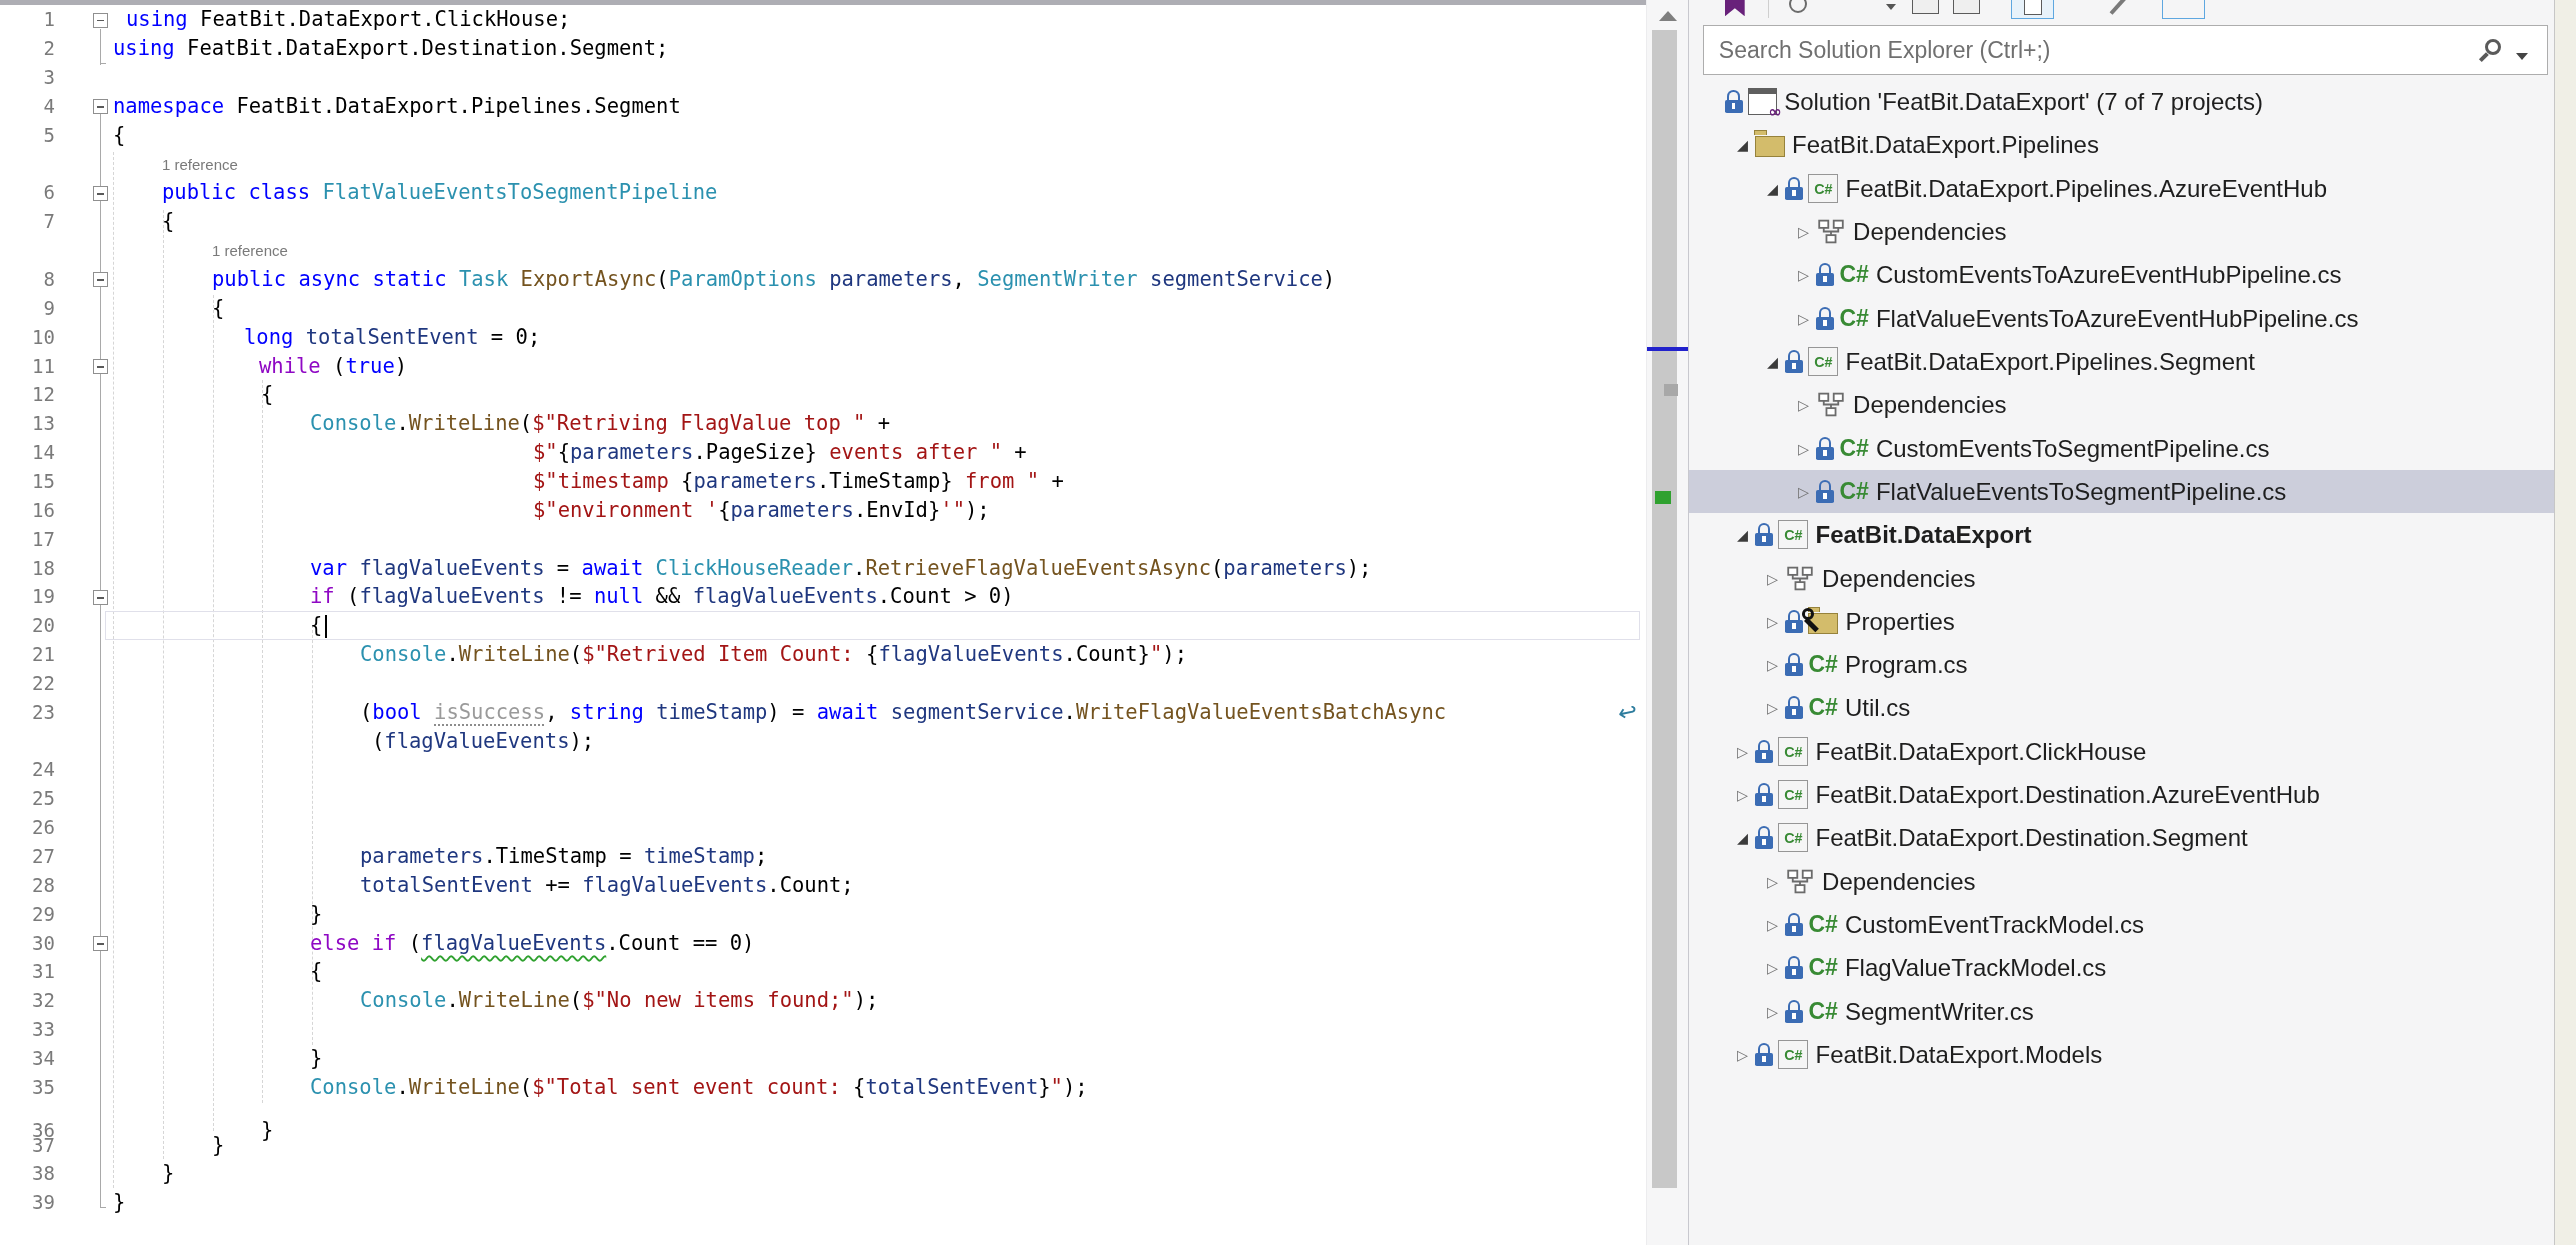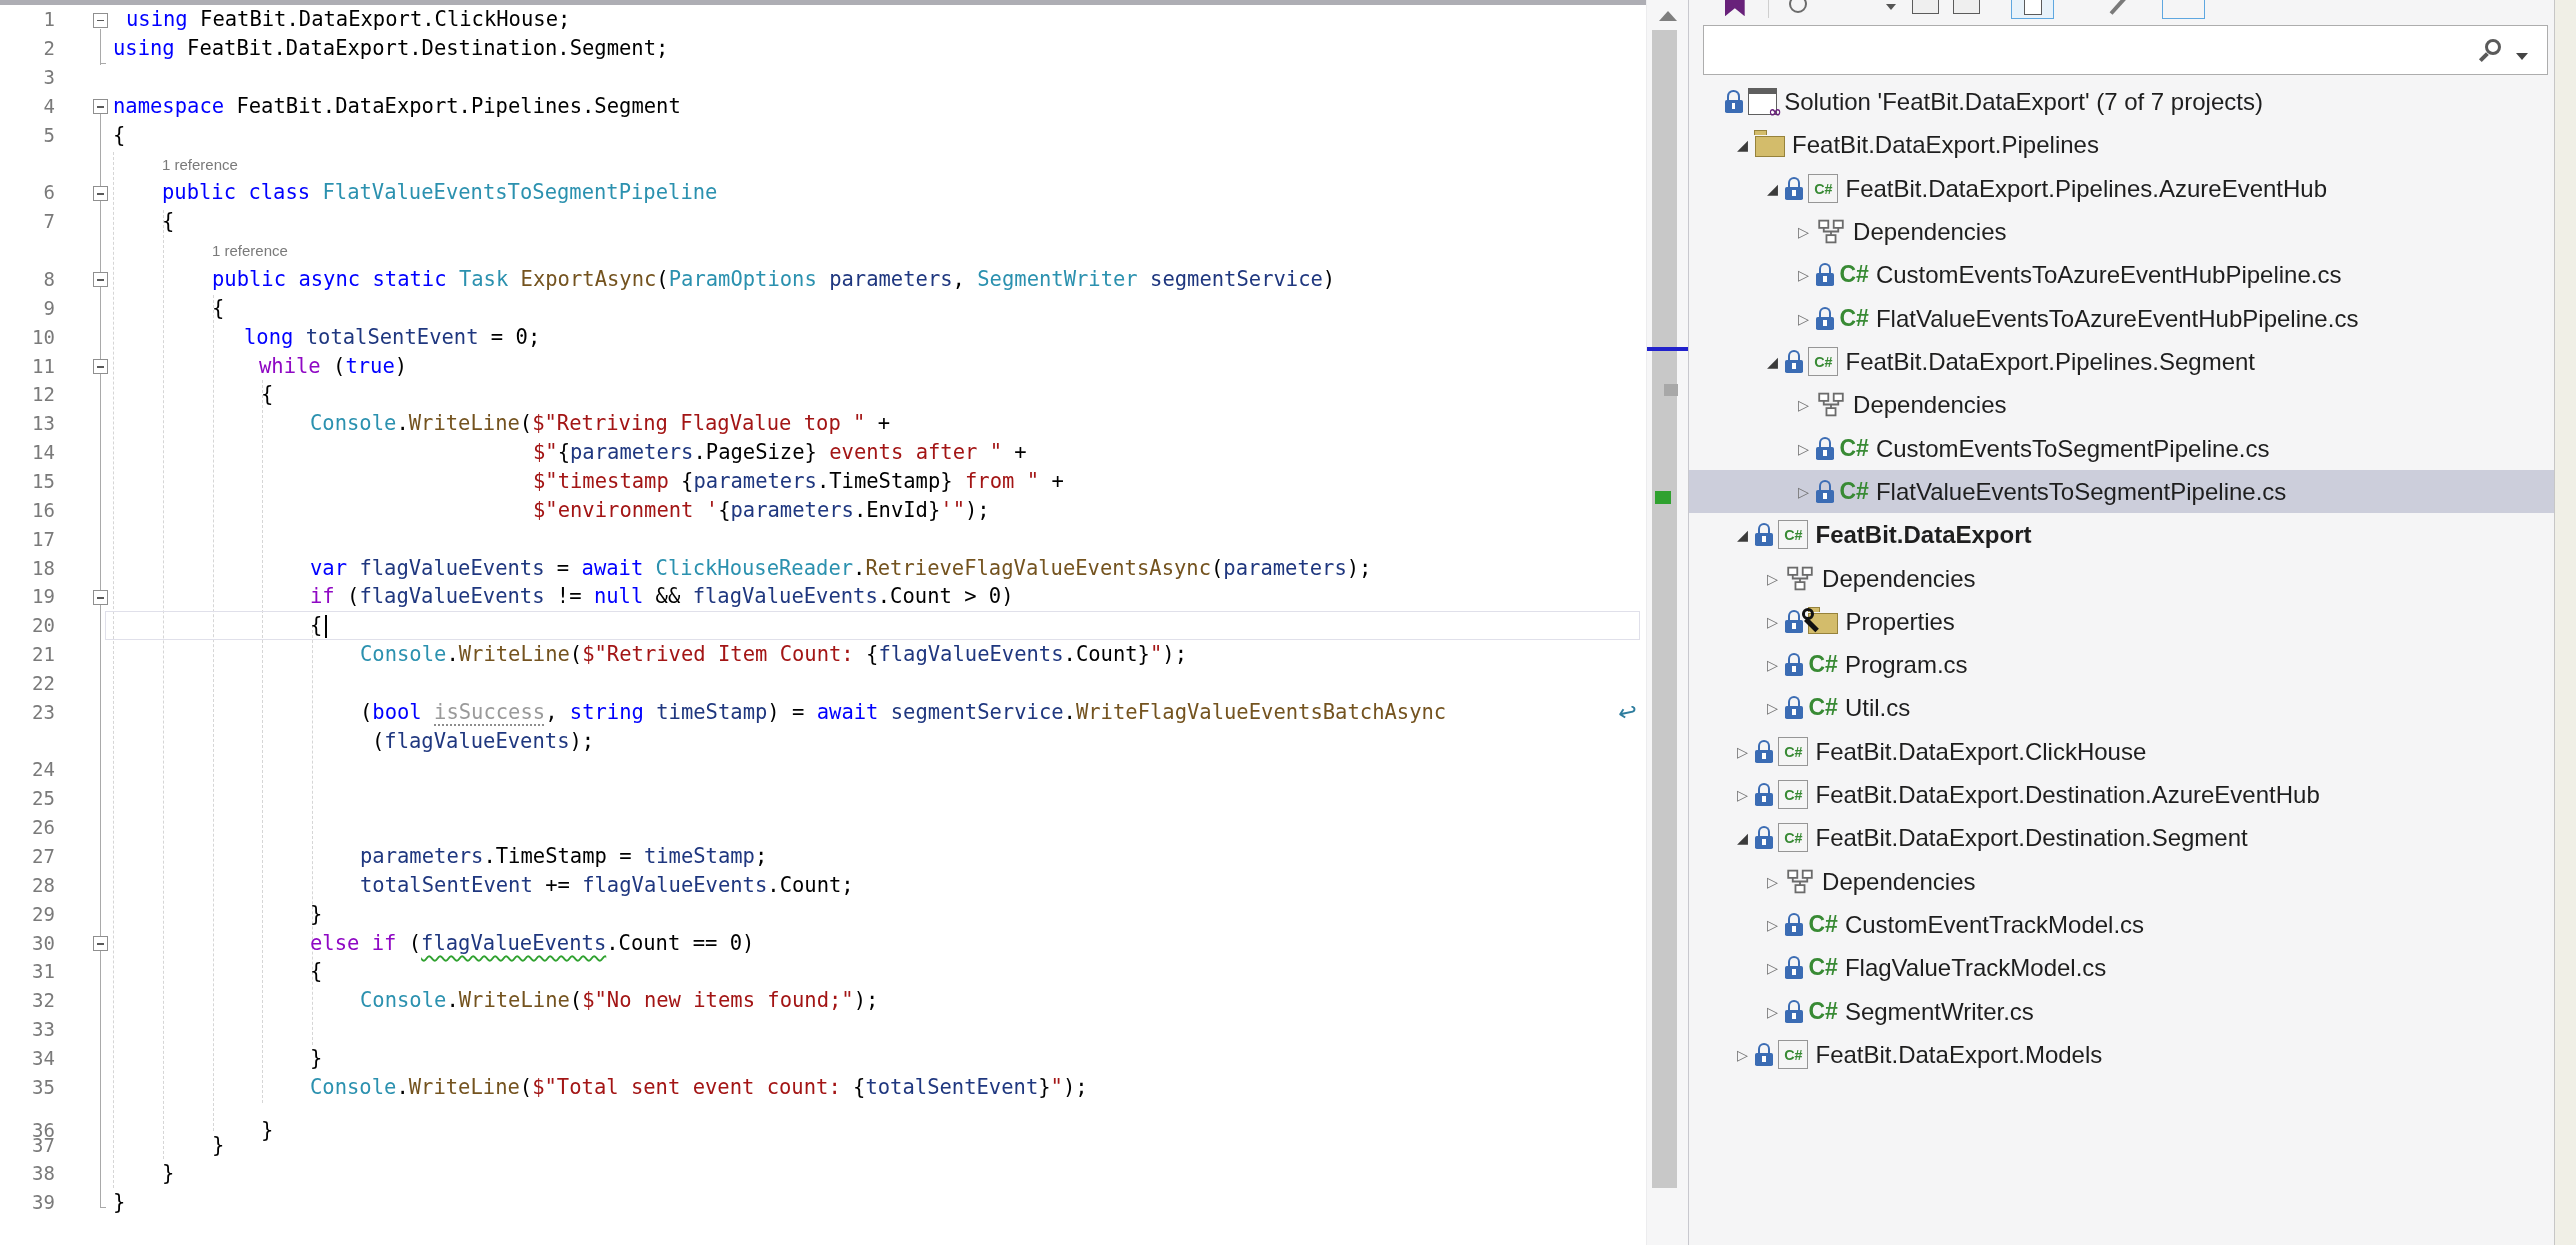--- a/index.html
+++ b/index.html
@@ -317,20 +317,21 @@
     <div class="tb-ic tb-ring" style="left:100px;top:-5.4px;"></div>
     <div class="tb-ic tb-caret" style="left:197px;top:3.6px;"></div>
     <div class="tb-ic tb-win" style="left:223px;top:-7.1px;"></div>
     <div class="tb-ic tb-win" style="left:264px;top:-7.1px;"></div>
     <div class="tb-ic tb-active" style="left:322px;"></div>
     <div class="tb-ic tb-pencil" style="left:427px;top:-5.4px;"></div>
     <div class="tb-ic tb-bluebox" style="left:473px;"></div>
   </div>
 
   <div class="se-search">
+    <input type="text" value="" placeholder="Search Solution Explorer (Ctrl+;)" style="">
     <div class="mag"></div>
     <div class="search-caret"></div>
   </div>
 
   <div class="tree" id="se-tree">
       <div class="trow" style="top: 0px;">
         <div style="flex: 0 0 10.7px;"></div>
         <div class="exp closed"></div>
         <div class="i-lock">
           <div class="sh"></div>

